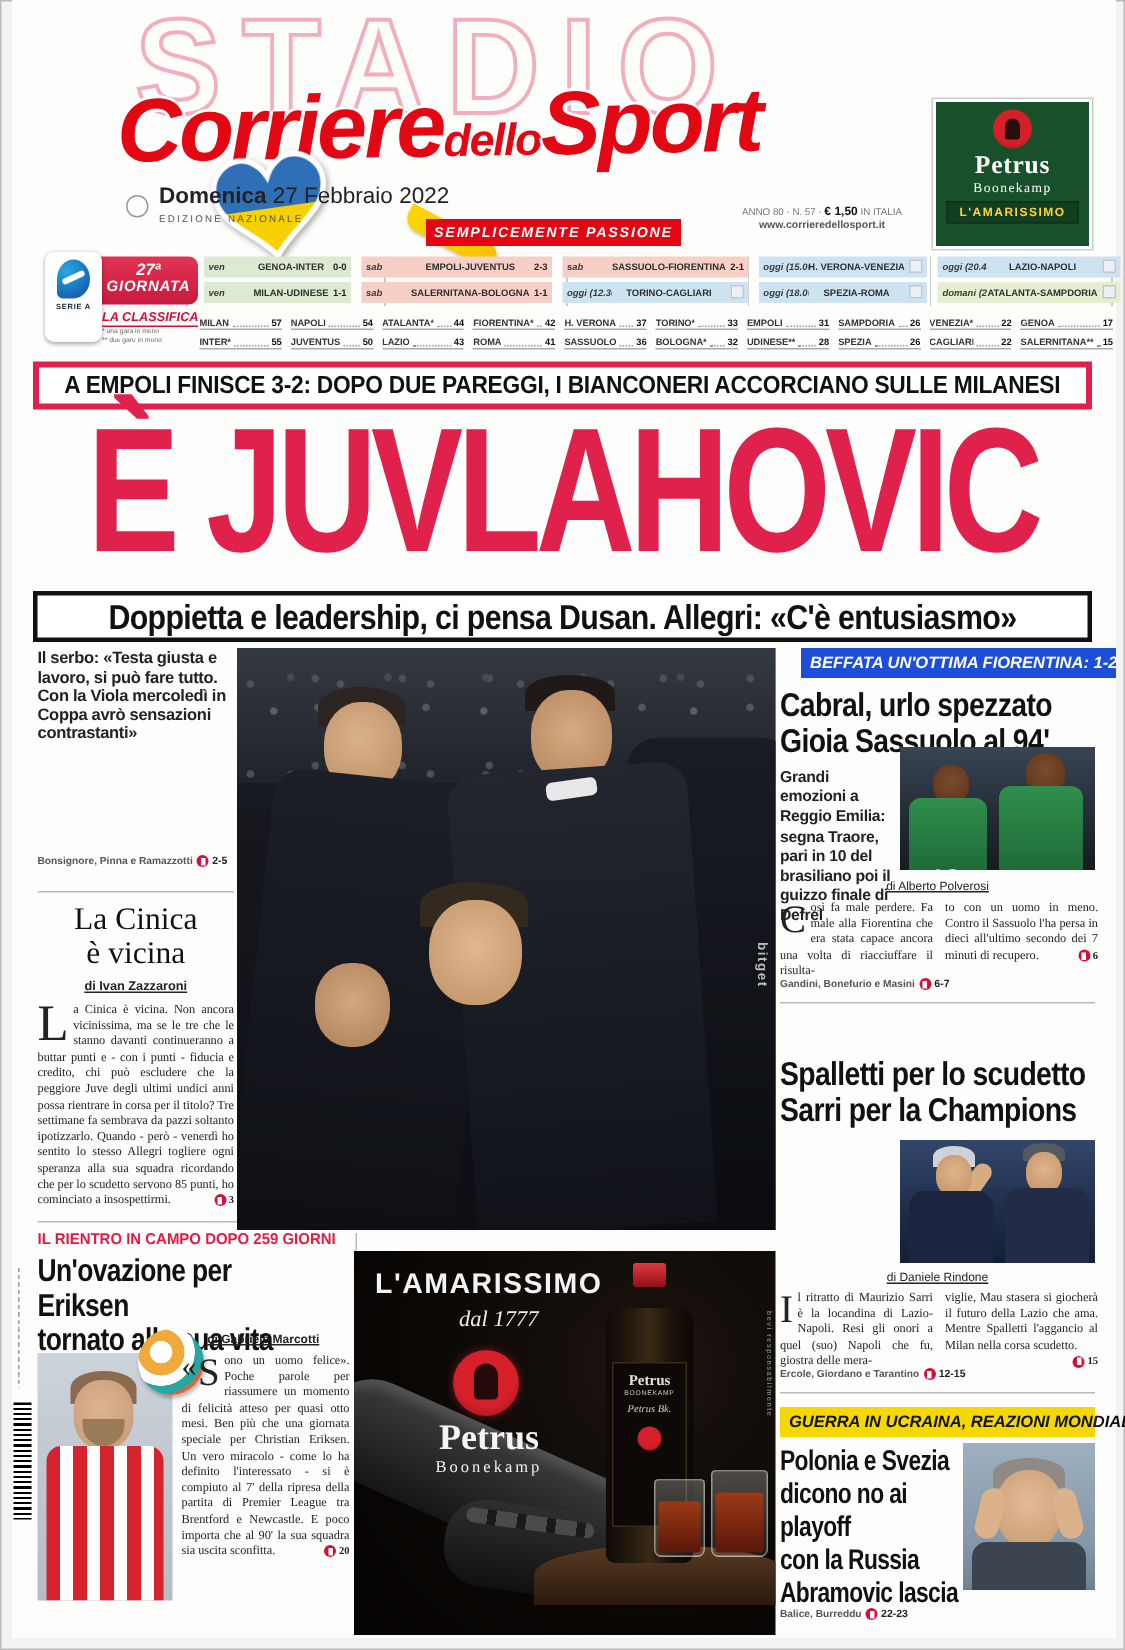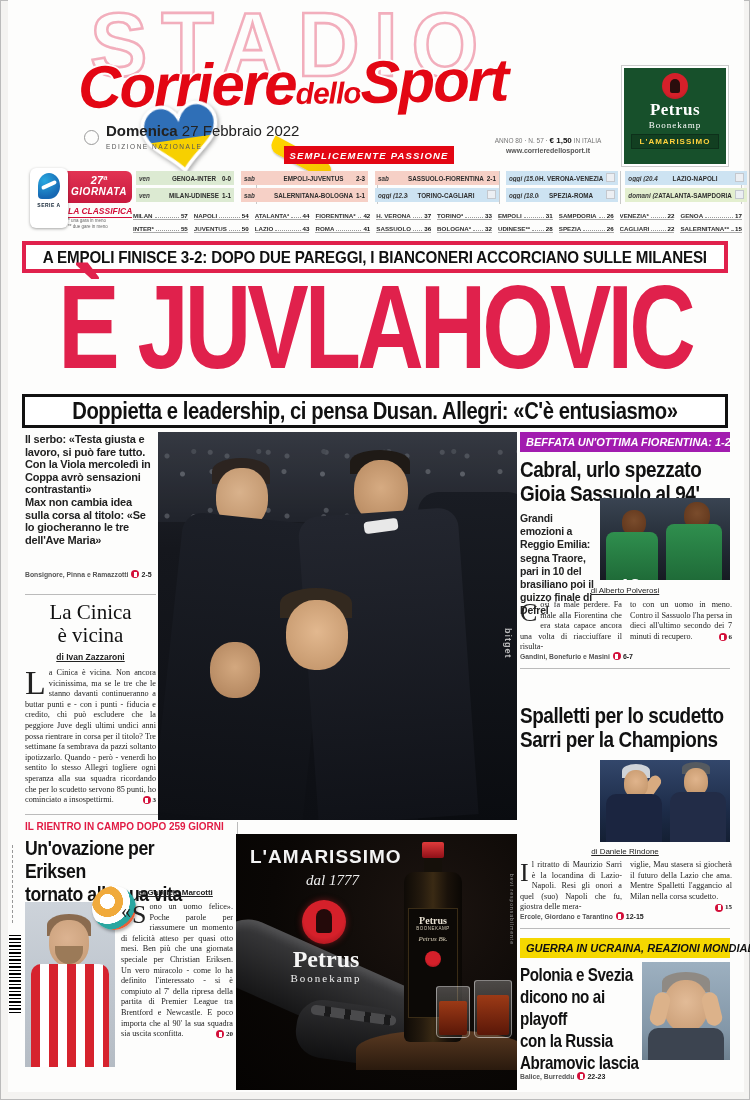--- a/index.html
+++ b/index.html
@@ -196,21 +196,21 @@
       border:1px solid rgba(255,255,255,.45); border-radius:3px 3px 5px 5px; overflow:hidden; }
   .ad-glass::after { content:""; position:absolute; left:2px; top:14px; right:2px; bottom:2px;
       background:linear-gradient(180deg,#9c3a16,#5a1708); border-radius:2px; }
   .g1 { left:200px; top:152px; } .g2 { left:238px; top:146px; width:38px; height:58px; }
   .ad-shelf { position:absolute; left:120px; top:196px; width:170px; height:40px; background:linear-gradient(180deg,#5a3a22,#2a1a0e); border-radius:50% 50% 0 0; }
   .ad-note { position:absolute; right:2px; top:40px; font-size:5px; color:#9a9a9a; writing-mode:vertical-rl; letter-spacing:1px; }
 
   
   .tagbar { height:20px; color:#fff; font-weight:800; font-style:italic; display:flex; align-items:center;
             padding-left:6px; font-size:11px; white-space:nowrap; }
-  .tag-red { background:#a21caf; }
+  .tag-red { background:#1d4ed8;margin-left:14px; }
   .tag-grad { background:linear-gradient(90deg,#c41238,#e8566e); }
   .tag-yellow { background:#f5d800; color:#111; }
   .rc-head { font-size:22px; font-weight:800; color:#111; line-height:24px; white-space:pre-line;
              transform:scaleX(.86); transform-origin:0 0; letter-spacing:-.5px; }
   .rc-lead { font-size:10.5px; font-weight:bold; color:#222; line-height:13.2px; letter-spacing:-.2px; }
   .rc-author { text-align:center; font-size:8px; font-weight:normal; color:#222; text-decoration:underline; }
   .twocol { display:flex; gap:8px; }
   .twocol .serif-body { width:102px; }
 
   .sass-photo { left:600px; top:498px; width:130px; height:82px; overflow:hidden;
@@ -455,21 +455,20 @@
 </div>
 <div class="abs deck-bar">
   <span class="deck-text">Doppietta e leadership, ci pensa Dusan. Allegri: «C'è entusiasmo»</span>
 </div>
 <div class="abs headline">
   <span>È JUVLAHOVIC</span>
 </div>
 
 <div class="abs quote-block">
   <p>Il serbo: «Testa giusta e lavoro, si può fare tutto. Con la Viola mercoledì in Coppa avrò sensazioni contrastanti»</p>
-  <p>Max non cambia idea sulla corsa al titolo: «Se lo giocheranno le tre dell'Ave Maria»</p>
 </div>
 <div class="abs microbyline mb1">
   <span>Bonsignore, Pinna e Ramazzotti</span>
   <span class="pageref">
         <span class="dot"></span>
         <b>2-5</b>
       </span>
 </div>
 <div class="abs hr" style="left:25px;top:594px;width:131px"></div>
 

